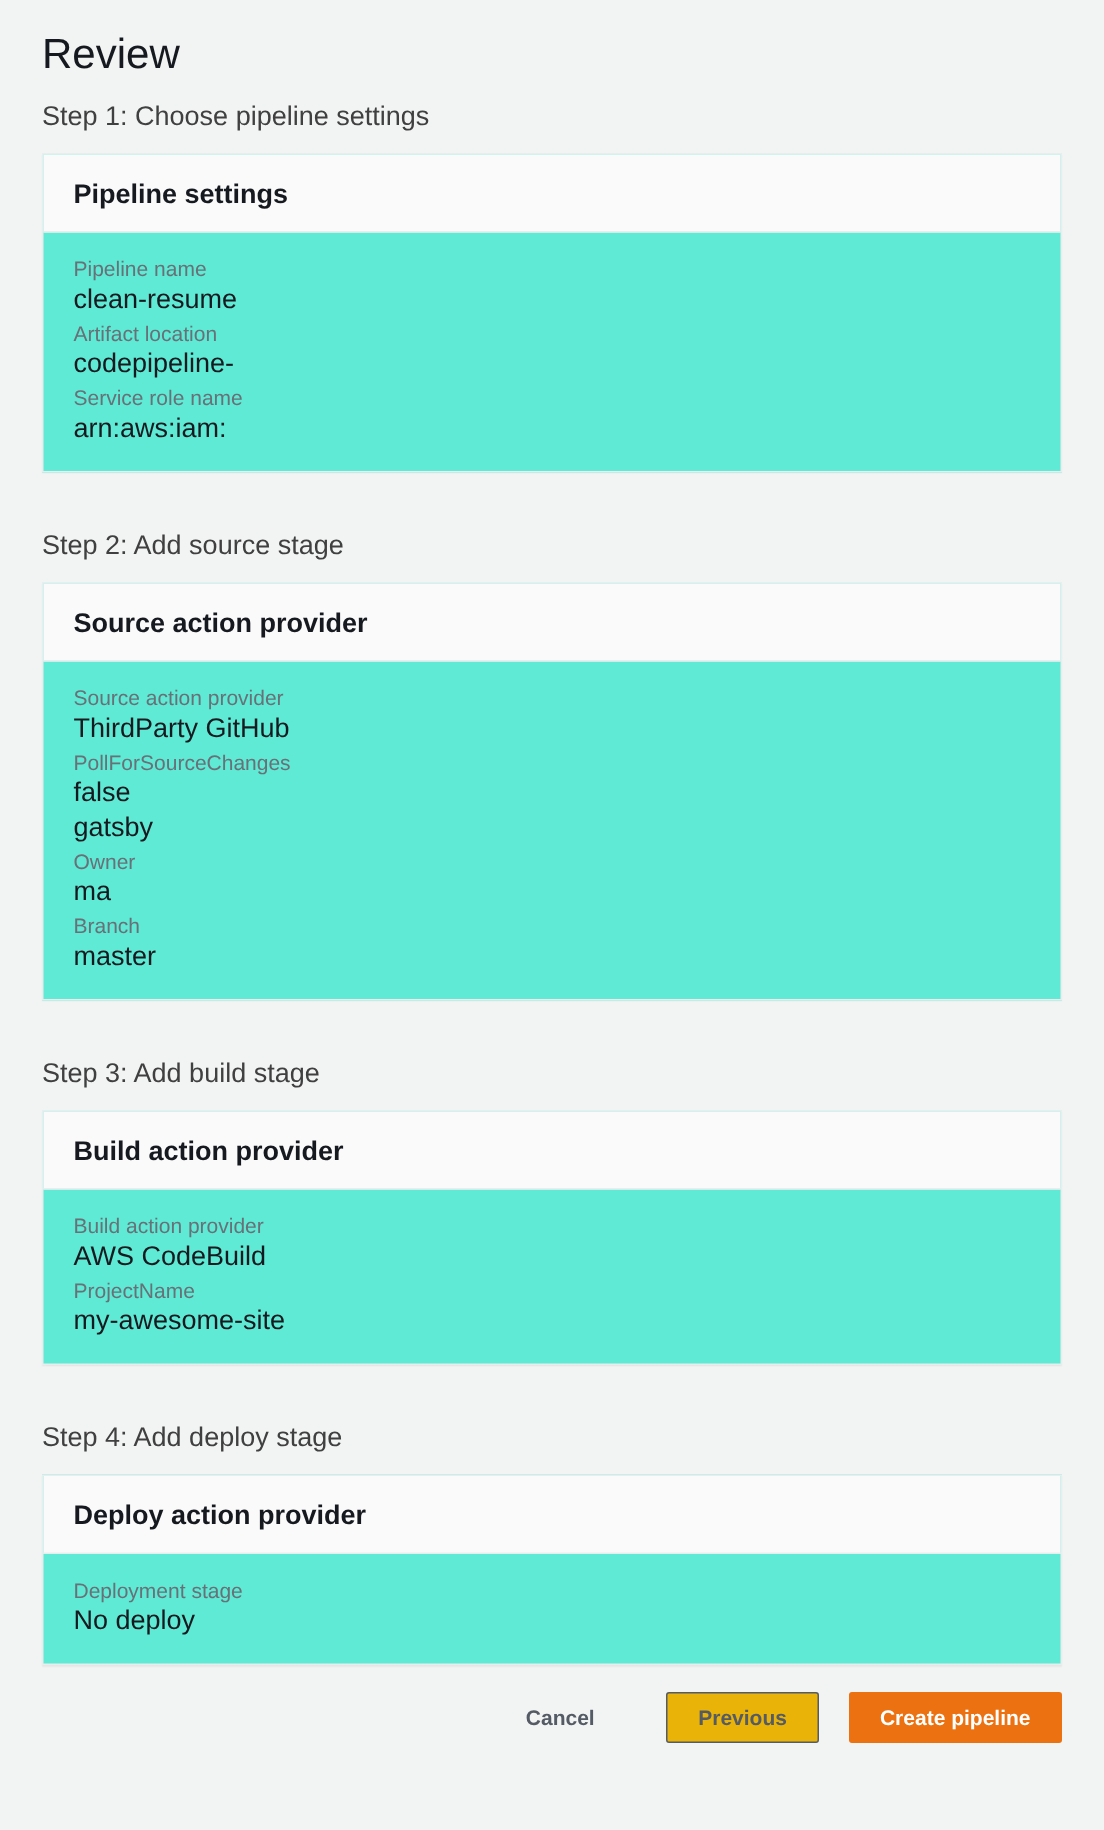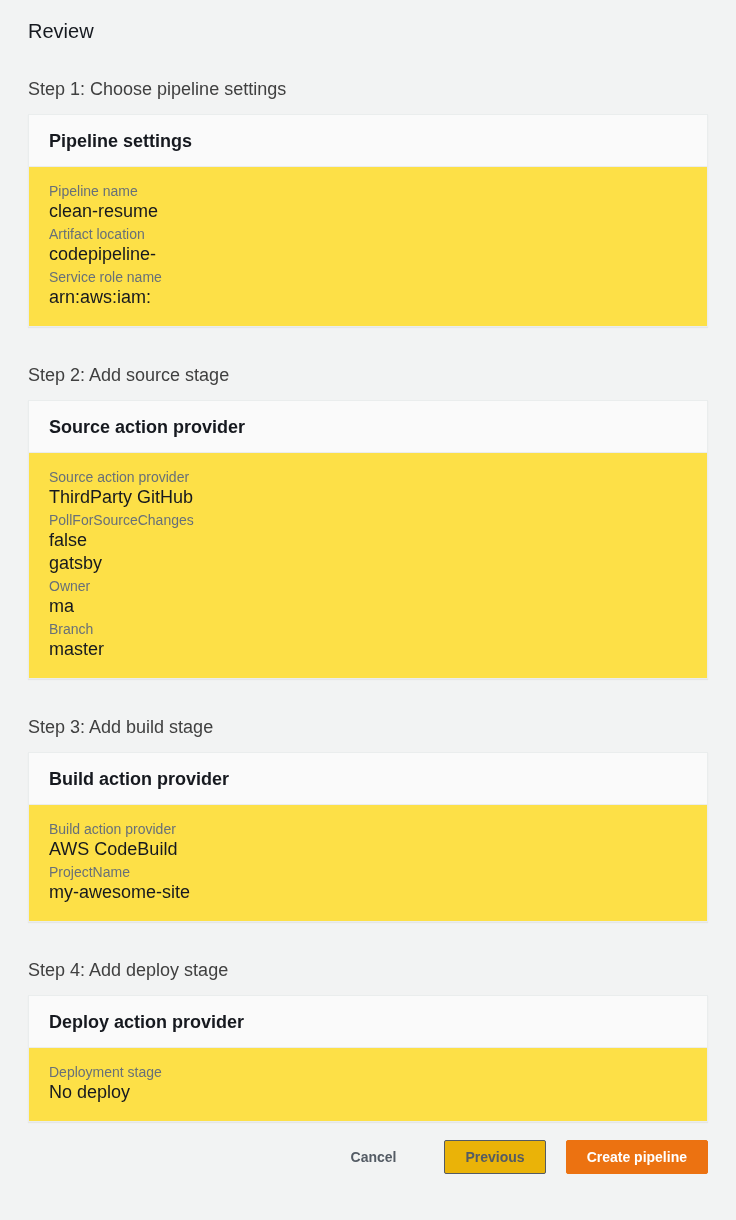--- a/index.html
+++ b/index.html
@@ -9,34 +9,34 @@
     }
     body {
       font-family: "Amazon Ember", "Helvetica Neue", Arial, sans-serif;
       background-color: #f2f3f3;
       color: #16191f;
       font-size: 14px;
       padding: 20px 28px 40px 28px;
       width: 736px;
     }
     .page-title {
-      font-size: 20px;
+      font-size: 28px;
       font-weight: 400;
       color: #16191f;
-      margin-bottom: 36px;
+      margin-bottom: 15px;
     }
     .step-title {
       font-size: 18px;
       font-weight: 400;
       color: #404040;
       margin-bottom: 14px;
       margin-top: 10px;
     }
     .card {
-      background: #fde047;
+      background: #5eead4;
       border: 1px solid #eaeded;
       box-shadow: 0 1px 1px rgba(0,0,0,0.05);
       margin-bottom: 38px;
     }
     .card-header {
       padding: 16px 20px 14px 20px;
       border-bottom: 1px solid #eaeded;
       background: #fafafa;
     }
     .card-header-title {

